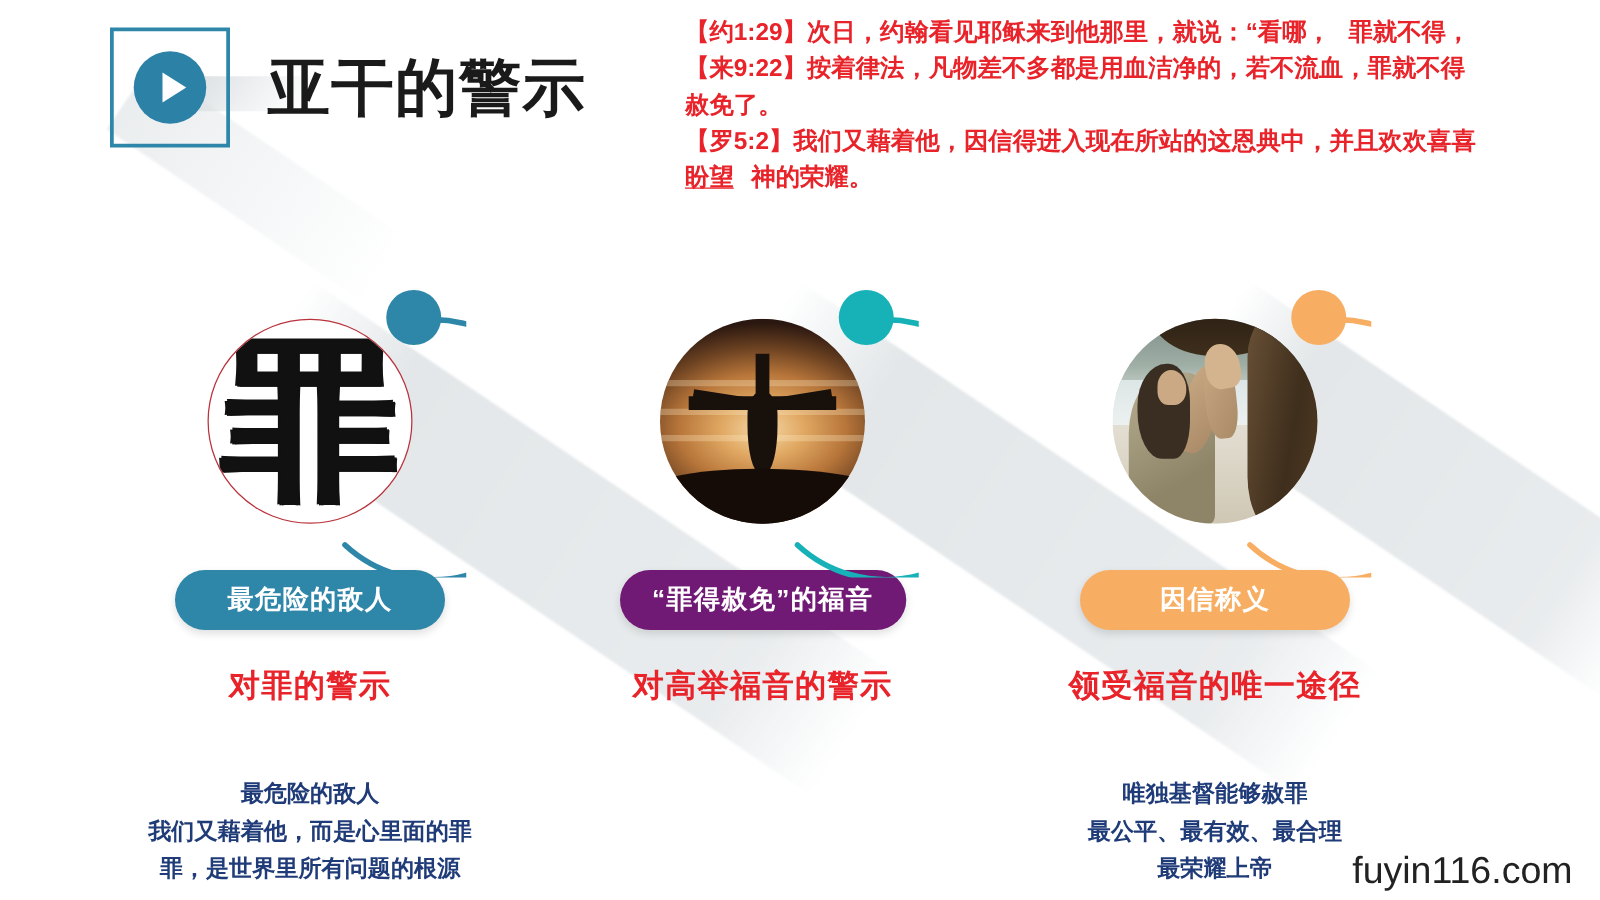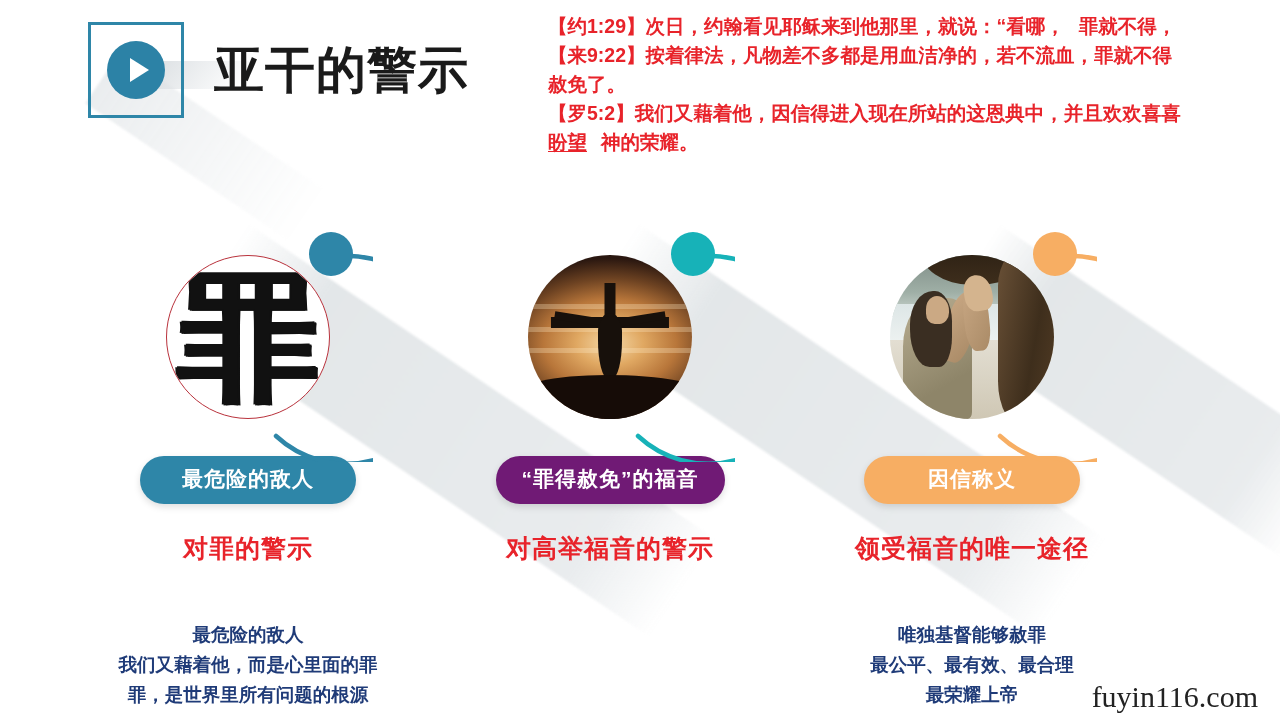--- a/index.html
+++ b/index.html
@@ -316,21 +316,21 @@
   .body-text div { white-space: nowrap; }
 
   
   .watermark {
     position: absolute;
     right: 22px; bottom: 6px;
     font-size: 30px;
     color: #222;
     letter-spacing: 0px;
     z-index: 8;
-    font-family: Liberation Serif, serif;
+    font-family: Liberation Sans, sans-serif;
   }
 </style>
 </head>
 <body>
 
 <div id="slide">
 
   <div class="bg-bands">
     <div class="band b0"></div>
     <div class="band b1"></div>

